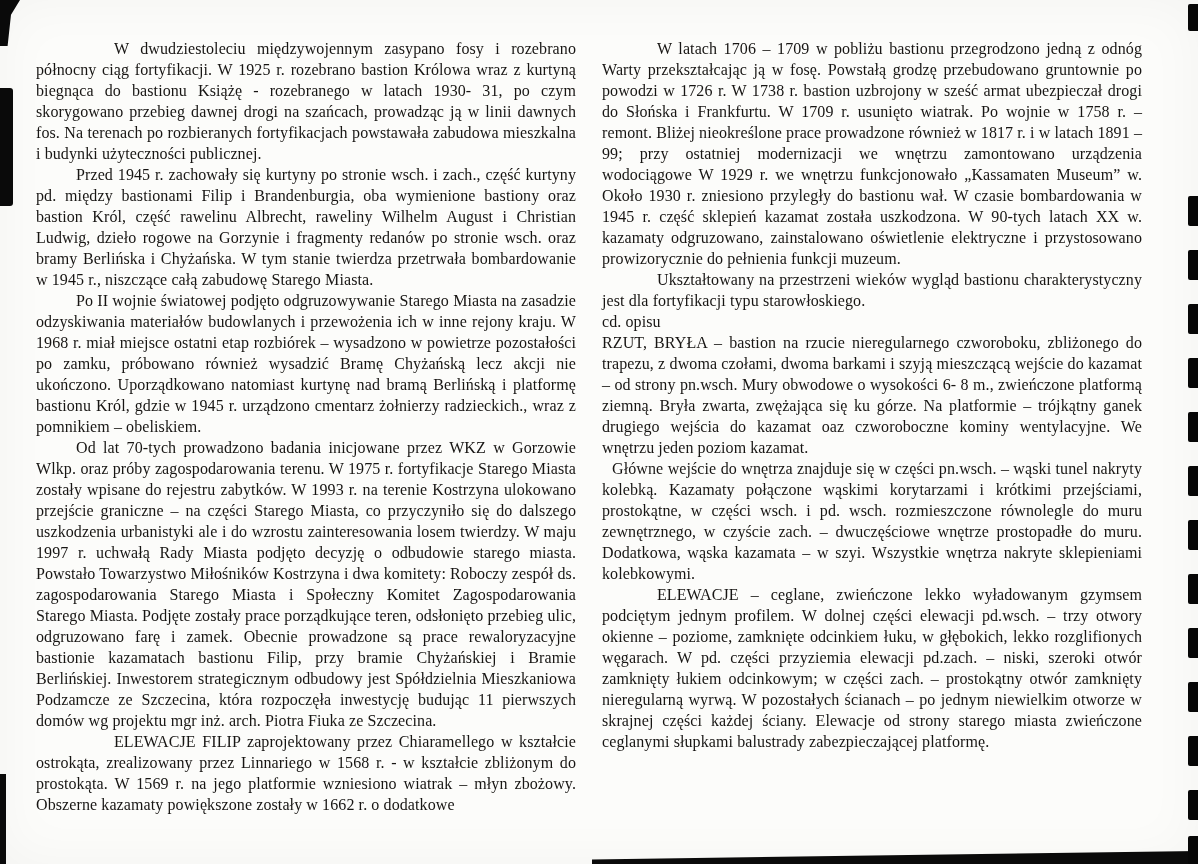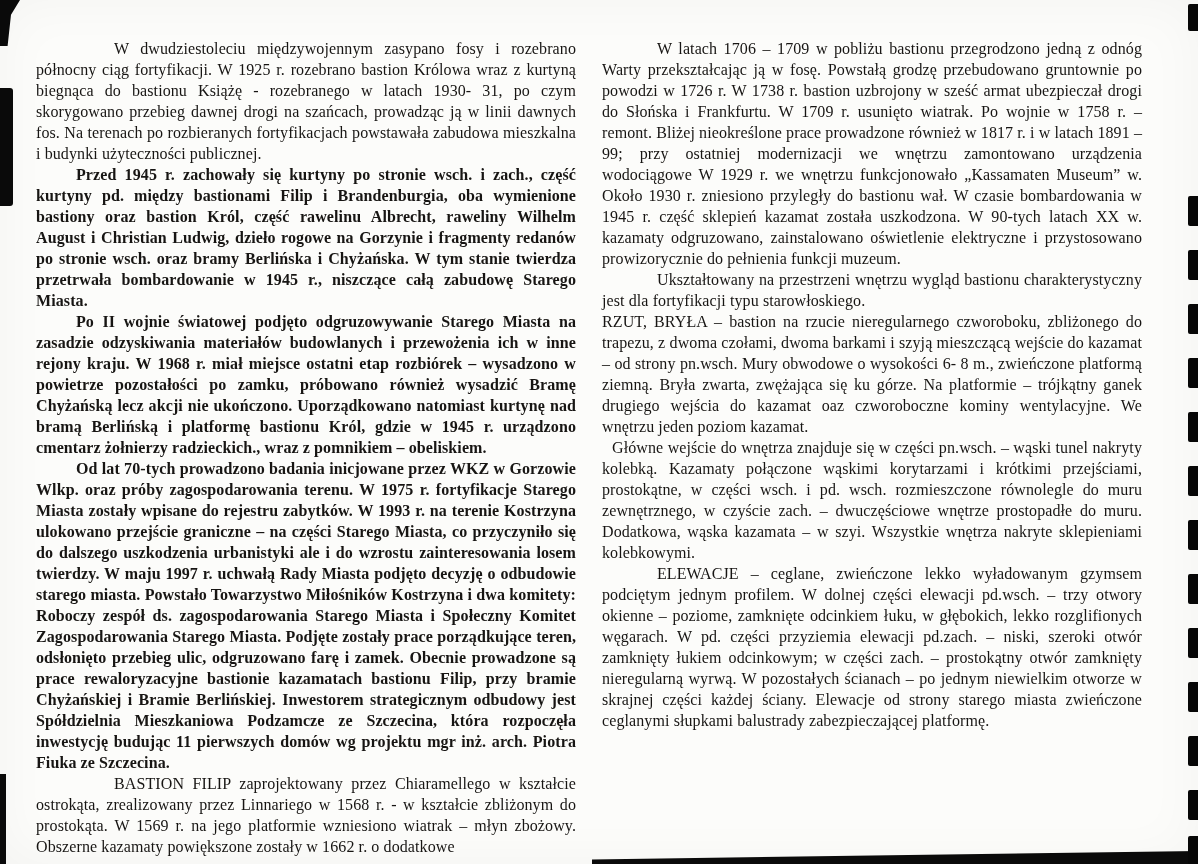--- a/index.html
+++ b/index.html
@@ -27,21 +27,21 @@
   .col {
     width: 540px;
     font-size: 16px;
     line-height: 21px;
     text-align: justify;
     letter-spacing: 0.1px;
   }
   .col p { margin: 0; }
   .ind-78 { text-indent: 78px; }
   .ind-55 { text-indent: 55px; }
-  .ind-40 { text-indent: 40px; font-weight: bold; }
+  .ind-40 { text-indent: 40px; }
   .ind-10 { text-indent: 10px; }
   .gap-top { margin-top: 22px; }
   .gap-top-sm { margin-top: 21px; }
   .plain { text-align: left; }
   .lead { font-weight: normal; }
   
   .artifact { position: absolute; background: #0a0a0a; }
   .corner-blob {
     left: 0; top: 0; width: 20px; height: 46px;
     clip-path: polygon(0 0, 100% 0, 55% 32%, 38% 100%, 0 100%);
@@ -68,26 +68,27 @@
 
 <div class="scan-page">
 
   <div class="columns">
 
     <div class="col">
       <p class="ind-78">W dwudziestoleciu międzywojennym zasypano fosy i rozebrano północny ciąg fortyfikacji. W 1925 r. rozebrano bastion Królowa wraz z kurtyną biegnąca do bastionu Książę - rozebranego w latach 1930- 31, po czym skorygowano przebieg dawnej drogi na szańcach, prowadząc ją w linii dawnych fos. Na terenach po rozbieranych fortyfikacjach powstawała zabudowa mieszkalna i budynki użyteczności publicznej.</p>
       <p class="ind-40">Przed 1945 r. zachowały się kurtyny po stronie wsch. i zach., część kurtyny pd. między bastionami Filip i Brandenburgia, oba wymienione bastiony oraz bastion Król, część rawelinu Albrecht, raweliny Wilhelm August i Christian Ludwig, dzieło rogowe na Gorzynie i fragmenty redanów po stronie wsch. oraz bramy Berlińska i Chyżańska. W tym stanie twierdza przetrwała bombardowanie w 1945 r., niszczące całą zabudowę Starego Miasta.</p>
       <p class="ind-40">Po II wojnie światowej podjęto odgruzowywanie Starego Miasta na zasadzie odzyskiwania materiałów budowlanych i przewożenia ich w inne rejony kraju. W 1968 r. miał miejsce ostatni etap rozbiórek – wysadzono w powietrze pozostałości po zamku, próbowano również wysadzić Bramę Chyżańską lecz akcji nie ukończono. Uporządkowano natomiast kurtynę nad bramą Berlińską i platformę bastionu Król, gdzie w 1945 r. urządzono cmentarz żołnierzy radzieckich., wraz z pomnikiem – obeliskiem.</p>
       <p class="ind-40">Od lat 70-tych prowadzono badania inicjowane przez WKZ w Gorzowie Wlkp. oraz próby zagospodarowania terenu. W 1975 r. fortyfikacje Starego Miasta zostały wpisane do rejestru zabytków. W 1993 r. na terenie Kostrzyna ulokowano przejście graniczne – na części Starego Miasta, co przyczyniło się do dalszego uszkodzenia urbanistyki ale i do wzrostu zainteresowania losem twierdzy. W maju 1997 r. uchwałą Rady Miasta podjęto decyzję o odbudowie starego miasta. Powstało Towarzystwo Miłośników Kostrzyna i dwa komitety: Roboczy zespół ds. zagospodarowania Starego Miasta i Społeczny Komitet Zagospodarowania Starego Miasta. Podjęte zostały prace porządkujące teren, odsłonięto przebieg ulic, odgruzowano farę i zamek. Obecnie prowadzone są prace rewaloryzacyjne bastionie kazamatach bastionu Filip, przy bramie Chyżańskiej i Bramie Berlińskiej. Inwestorem strategicznym odbudowy jest Spółdzielnia Mieszkaniowa Podzamcze ze Szczecina, która rozpoczęła inwestycję budując 11 pierwszych domów wg projektu mgr inż. arch. Piotra Fiuka ze Szczecina.</p>
-      <p class="ind-78 gap-top"><b class="lead">BASTION FILIP</b><span> zaprojektowany przez Chiaramellego w kształcie ostrokąta, zrealizowany przez Linnariego w 1568 r. - w kształcie zbliżonym do prostokąta. W 1569 r. na jego platformie wzniesiono wiatrak – młyn zbożowy. Obszerne kazamaty powiększone zostały w 1662 r. o dodatkowe</span></p>
+      <p class="ind-78 gap-top"><b class="lead">ELEWACJE FILIP</b><span> zaprojektowany przez Chiaramellego w kształcie ostrokąta, zrealizowany przez Linnariego w 1568 r. - w kształcie zbliżonym do prostokąta. W 1569 r. na jego platformie wzniesiono wiatrak – młyn zbożowy. Obszerne kazamaty powiększone zostały w 1662 r. o dodatkowe</span></p>
     </div>
 
     <div class="col">
       <p class="ind-55">W latach 1706 – 1709 w pobliżu bastionu przegrodzono jedną z odnóg Warty przekształcając ją w fosę. Powstałą grodzę przebudowano gruntownie po powodzi w 1726 r. W 1738 r. bastion uzbrojony w sześć armat ubezpieczał drogi do Słońska i Frankfurtu. W 1709 r. usunięto wiatrak. Po wojnie w 1758 r. – remont. Bliżej nieokreślone prace prowadzone również w 1817 r. i w latach 1891 – 99; przy ostatniej modernizacji we wnętrzu zamontowano urządzenia wodociągowe W 1929 r. we wnętrzu funkcjonowało „Kassamaten Museum” w. Około 1930 r. zniesiono przyległy do bastionu wał. W czasie bombardowania w 1945 r. część sklepień kazamat została uszkodzona. W 90-tych latach XX w. kazamaty odgruzowano, zainstalowano oświetlenie elektryczne i przystosowano prowizorycznie do pełnienia funkcji muzeum.</p>
-      <p class="ind-55">Ukształtowany na przestrzeni wnętrzu wygląd bastionu charakterystyczny jest dla fortyfikacji typu starowłoskiego.</p>
+      <p class="ind-55">Ukształtowany na przestrzeni wieków wygląd bastionu charakterystyczny jest dla fortyfikacji typu starowłoskiego.</p>
+      <p class="plain gap-top-sm">cd. opisu</p>
       <p><b class="lead">RZUT, BRYŁA</b><span> – bastion na rzucie nieregularnego czworoboku, zbliżonego do trapezu, z dwoma czołami, dwoma barkami i szyją mieszczącą wejście do kazamat – od strony pn.wsch. Mury obwodowe o wysokości 6- 8 m., zwieńczone platformą ziemną. Bryła zwarta, zwężająca się ku górze. Na platformie – trójkątny ganek drugiego wejścia do kazamat oaz czworoboczne kominy wentylacyjne. We wnętrzu jeden poziom kazamat.</span></p>
       <p class="ind-10">Główne wejście do wnętrza znajduje się w części pn.wsch. – wąski tunel nakryty kolebką. Kazamaty połączone wąskimi korytarzami i krótkimi przejściami, prostokątne, w części wsch. i pd. wsch. rozmieszczone równolegle do muru zewnętrznego, w czyście zach. – dwuczęściowe wnętrze prostopadłe do muru. Dodatkowa, wąska kazamata – w szyi. Wszystkie wnętrza nakryte sklepieniami kolebkowymi.</p>
       <p class="ind-55"><b class="lead">ELEWACJE</b><span> – ceglane, zwieńczone lekko wyładowanym gzymsem podciętym jednym profilem. W dolnej części elewacji pd.wsch. – trzy otwory okienne – poziome, zamknięte odcinkiem łuku, w głębokich, lekko rozglifionych węgarach. W pd. części przyziemia elewacji pd.zach. – niski, szeroki otwór zamknięty łukiem odcinkowym; w części zach. – prostokątny otwór zamknięty nieregularną wyrwą. W pozostałych ścianach – po jednym niewielkim otworze w skrajnej części każdej ściany. Elewacje od strony starego miasta zwieńczone ceglanymi słupkami balustrady zabezpieczającej platformę.</span></p>
     </div>
 
   </div>
 
   <div class="artifact corner-blob"></div>
   <div class="artifact left-bar"></div>
   <div class="artifact left-bottom-bar"></div>

